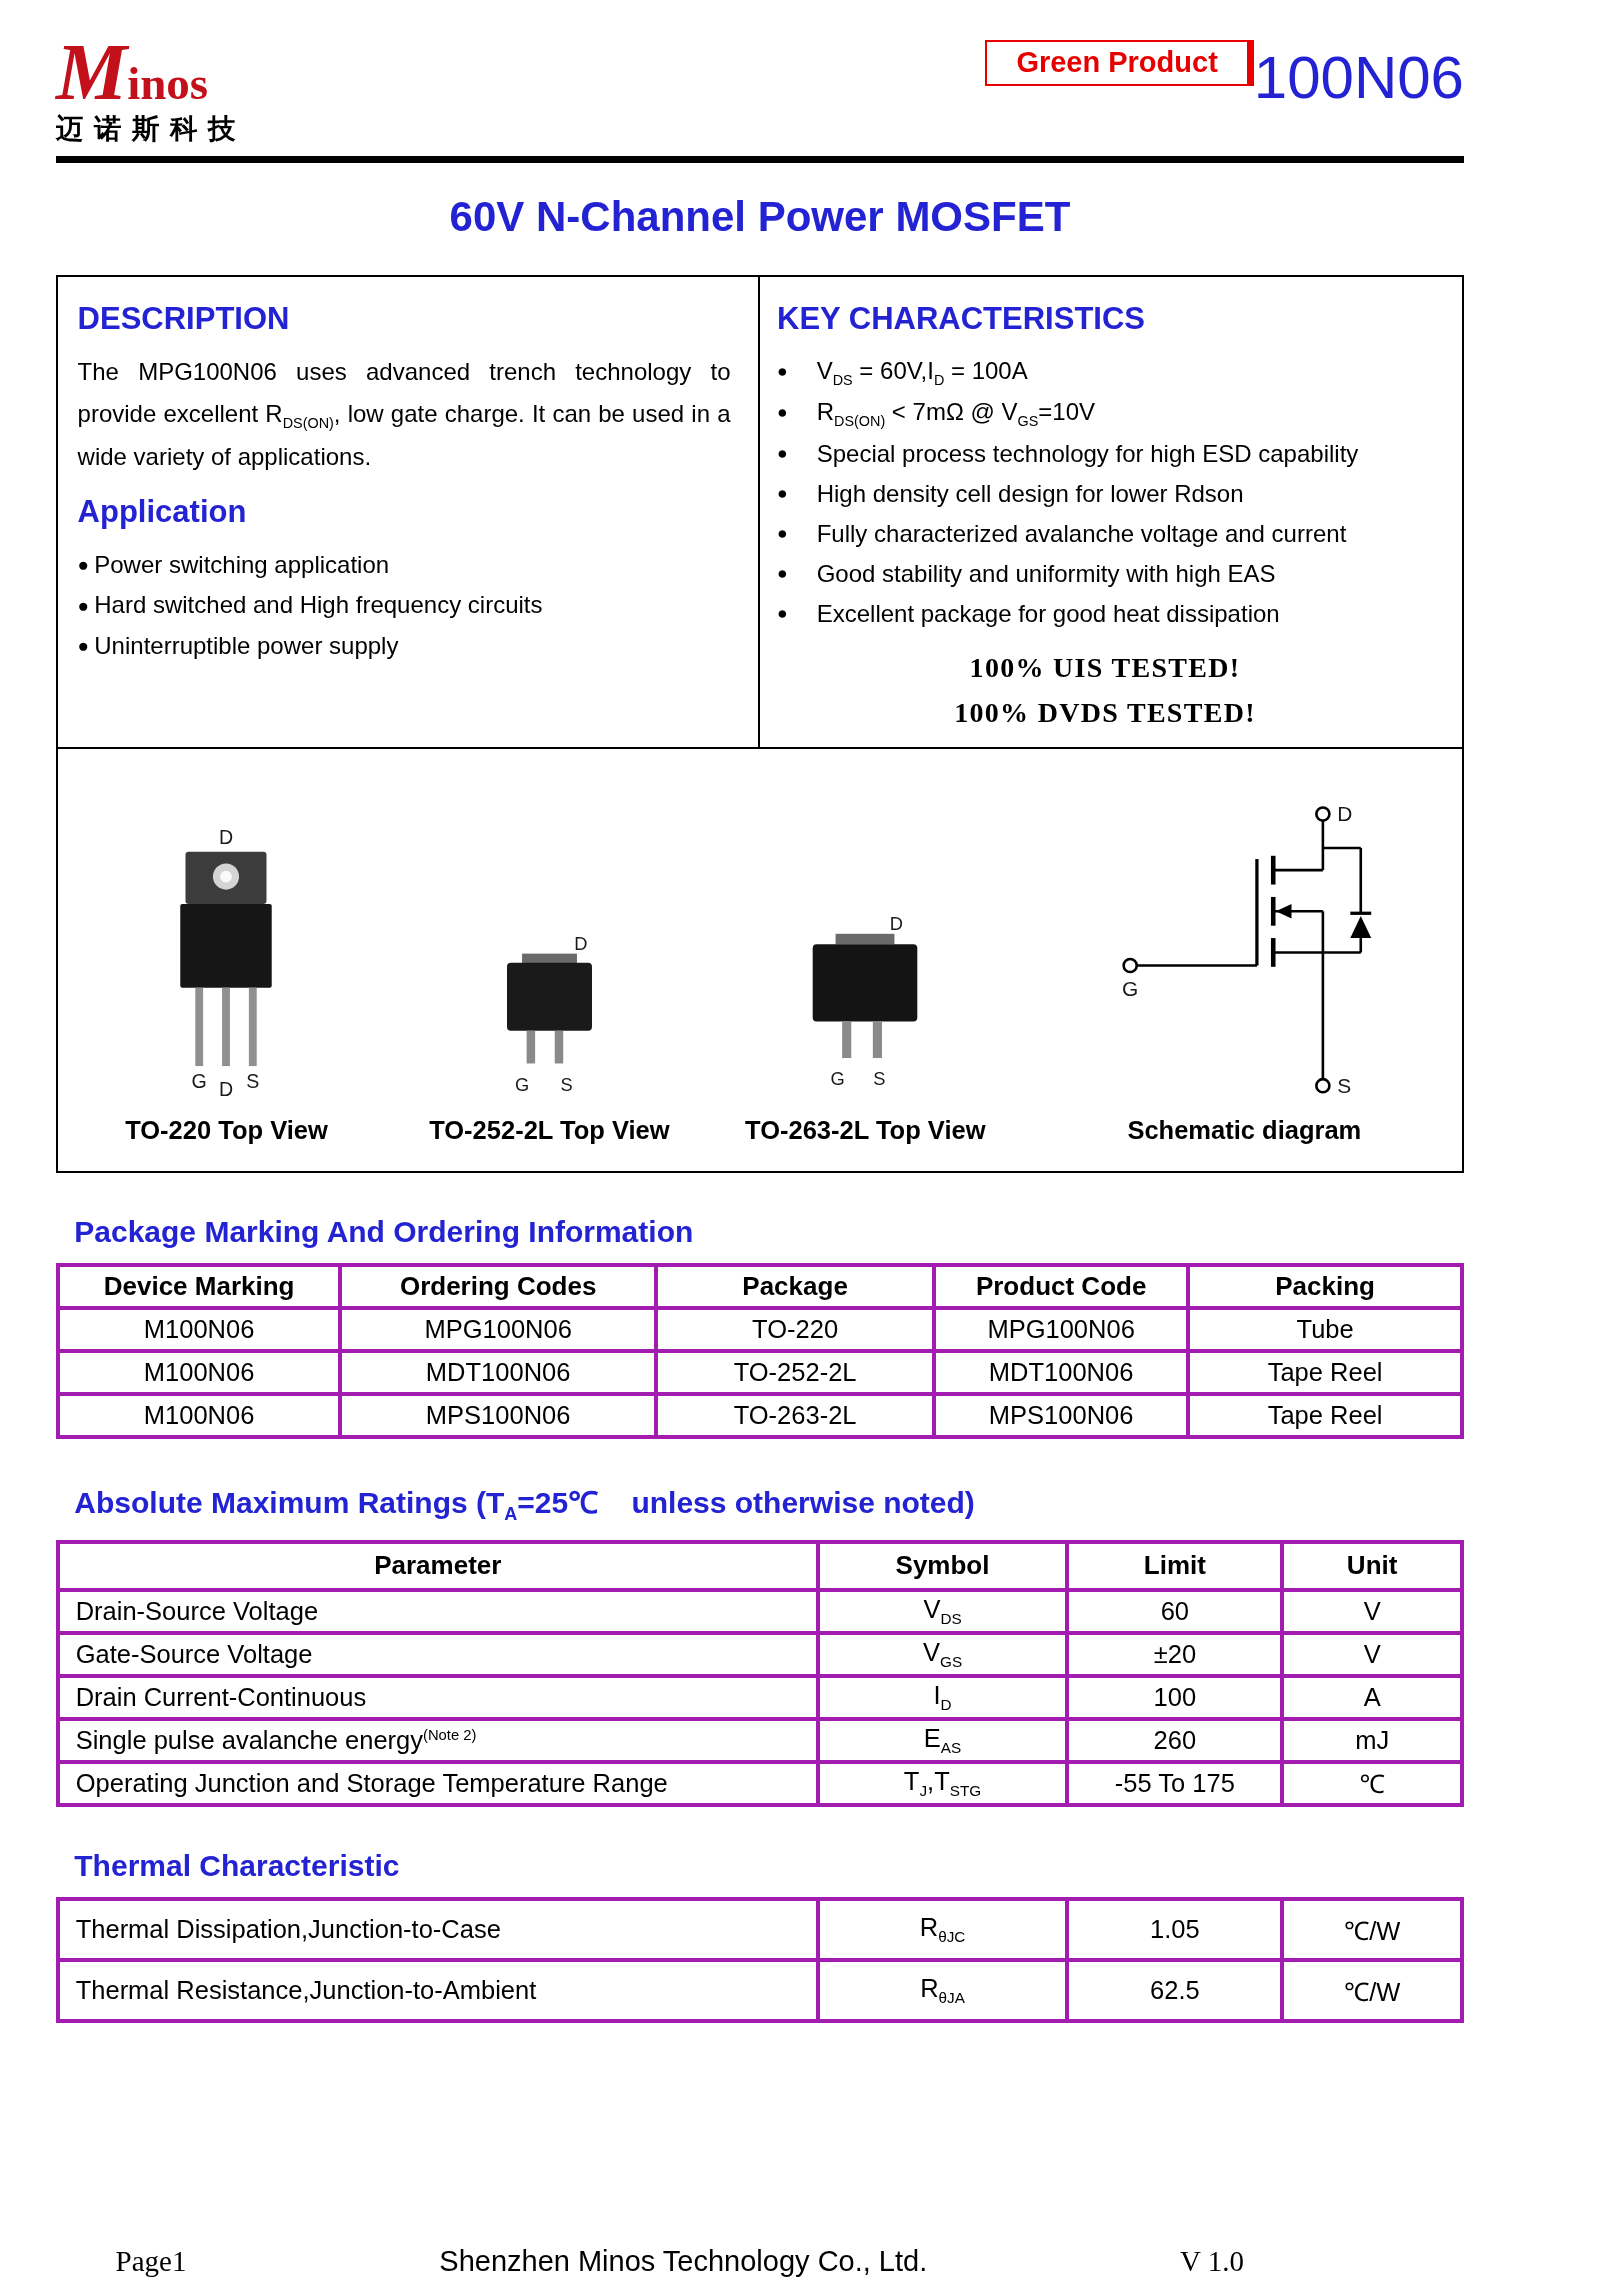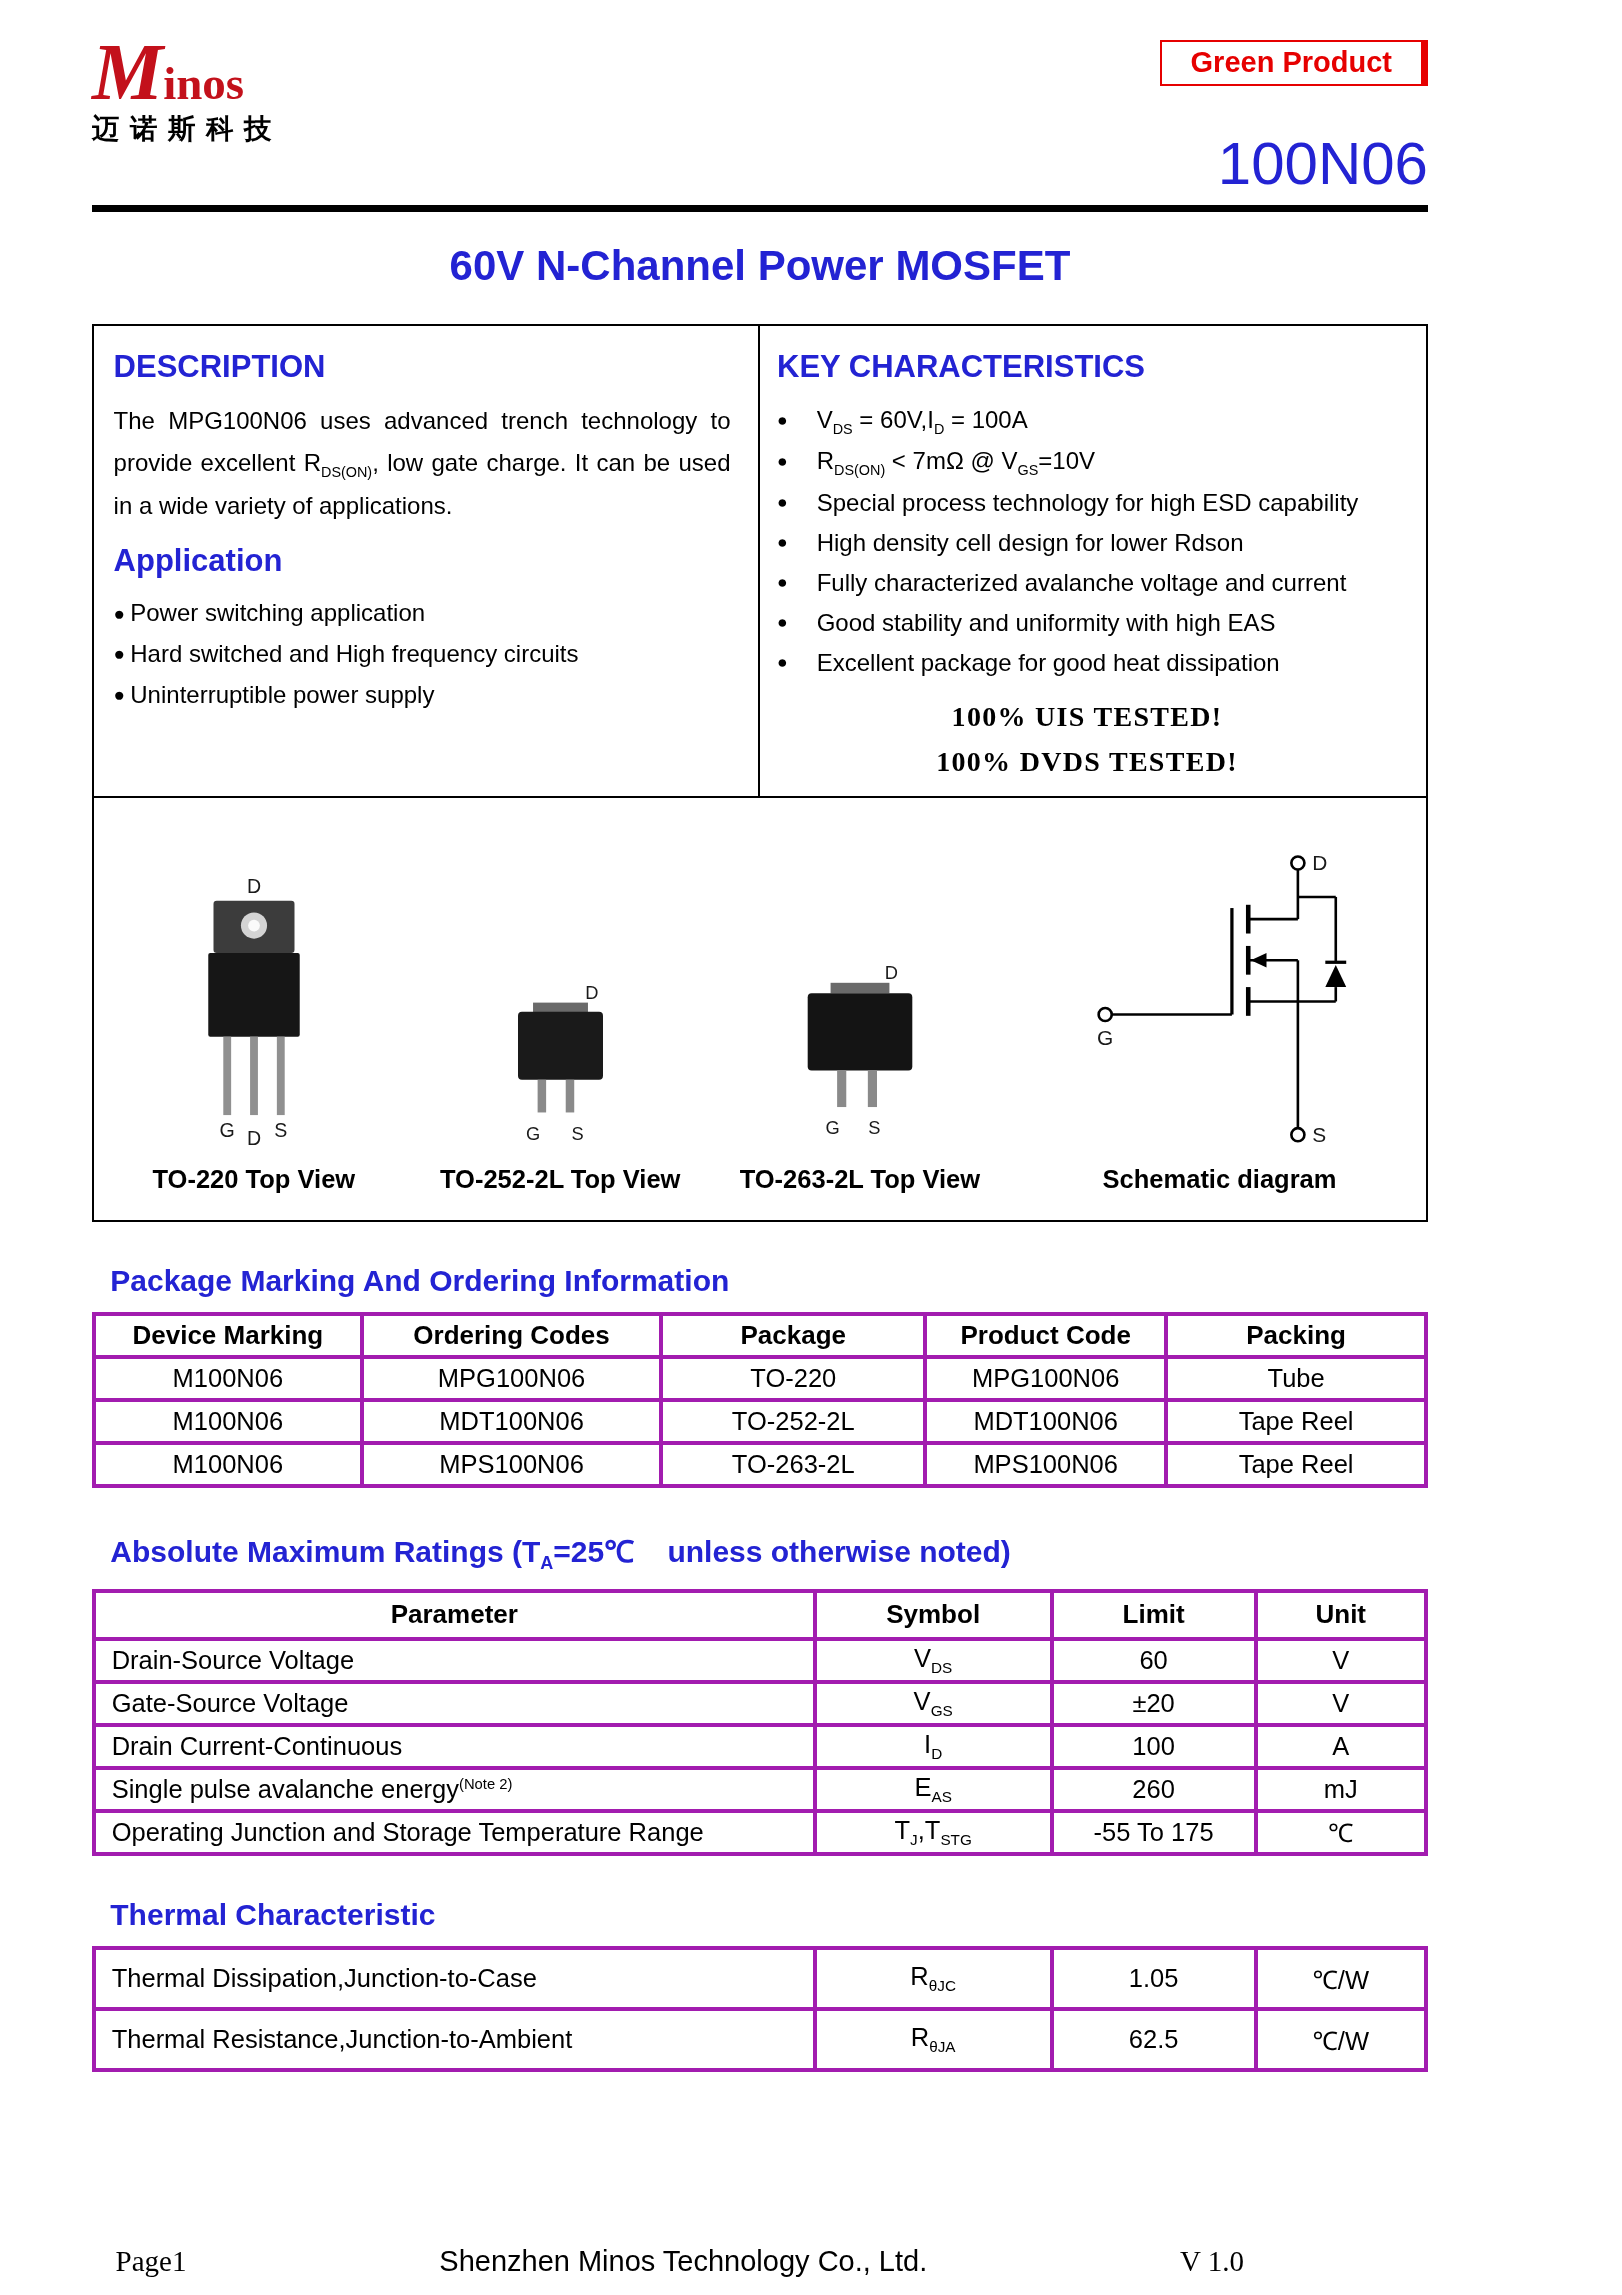--- a/index.html
+++ b/index.html
@@ -1,28 +1,28 @@
 <!DOCTYPE html>
 <html style="font-size:10.5px"><head>
 <meta charset="utf-8">
 <style>
   html,body{margin:0;padding:0;background:#fff;}
   .page{
     width:1520px;height:2295px;box-sizing:border-box;
-    padding:36px 92px 0;position:relative;overflow:hidden;
+    padding:36px 56px 0;position:relative;overflow:hidden;
     background:#fff;color:#000;
     font-family:"Liberation Sans",sans-serif;
   }
   
   .header{display:flex;justify-content:space-between;align-items:flex-start;}
   .logo-line{line-height:.9;}
   .logo-m{font-family:"Liberation Serif",serif;font-style:italic;font-weight:bold;font-size:80px;color:#c3111b;}
   .logo-rest{font-family:"Liberation Serif",serif;font-weight:bold;font-size:47px;color:#c3111b;}
   .logo-cn{font-size:27.5px;font-weight:bold;letter-spacing:10.5px;margin-top:2.6px;}
-  .header-right{display:flex;flex-direction:column;align-items:flex-end;margin-top:3.9px;gap:40px;}
+  .header-right{display:flex;align-items:flex-start;margin-top:3.9px;}
   .green-box{border:2.6px solid #e60000;border-right-width:7.9px;color:#e60000;font-weight:bold;font-size:29px;padding:6.5px 29px;line-height:1;}
   .part-number{color:#2323d3;font-size:60px;line-height:1.05;margin-top:6.5px;}
   .header-rule{height:7.2px;background:#000;margin-top:9.2px;}
   
   .doc-title{text-align:center;color:#2323d3;font-size:42px;font-weight:bold;margin:30px 0 0;}
   
   .spec-box{border:2px solid #000;margin-top:34px;}
   .spec-columns{display:flex;min-height:468px;}
   .spec-left{width:50%;border-right:2px solid #000;box-sizing:border-box;padding:23.6px 27.5px 18.3px 19.6px;}
   .spec-right{width:50%;box-sizing:border-box;padding:23.6px 29px 18.3px 17px;}

